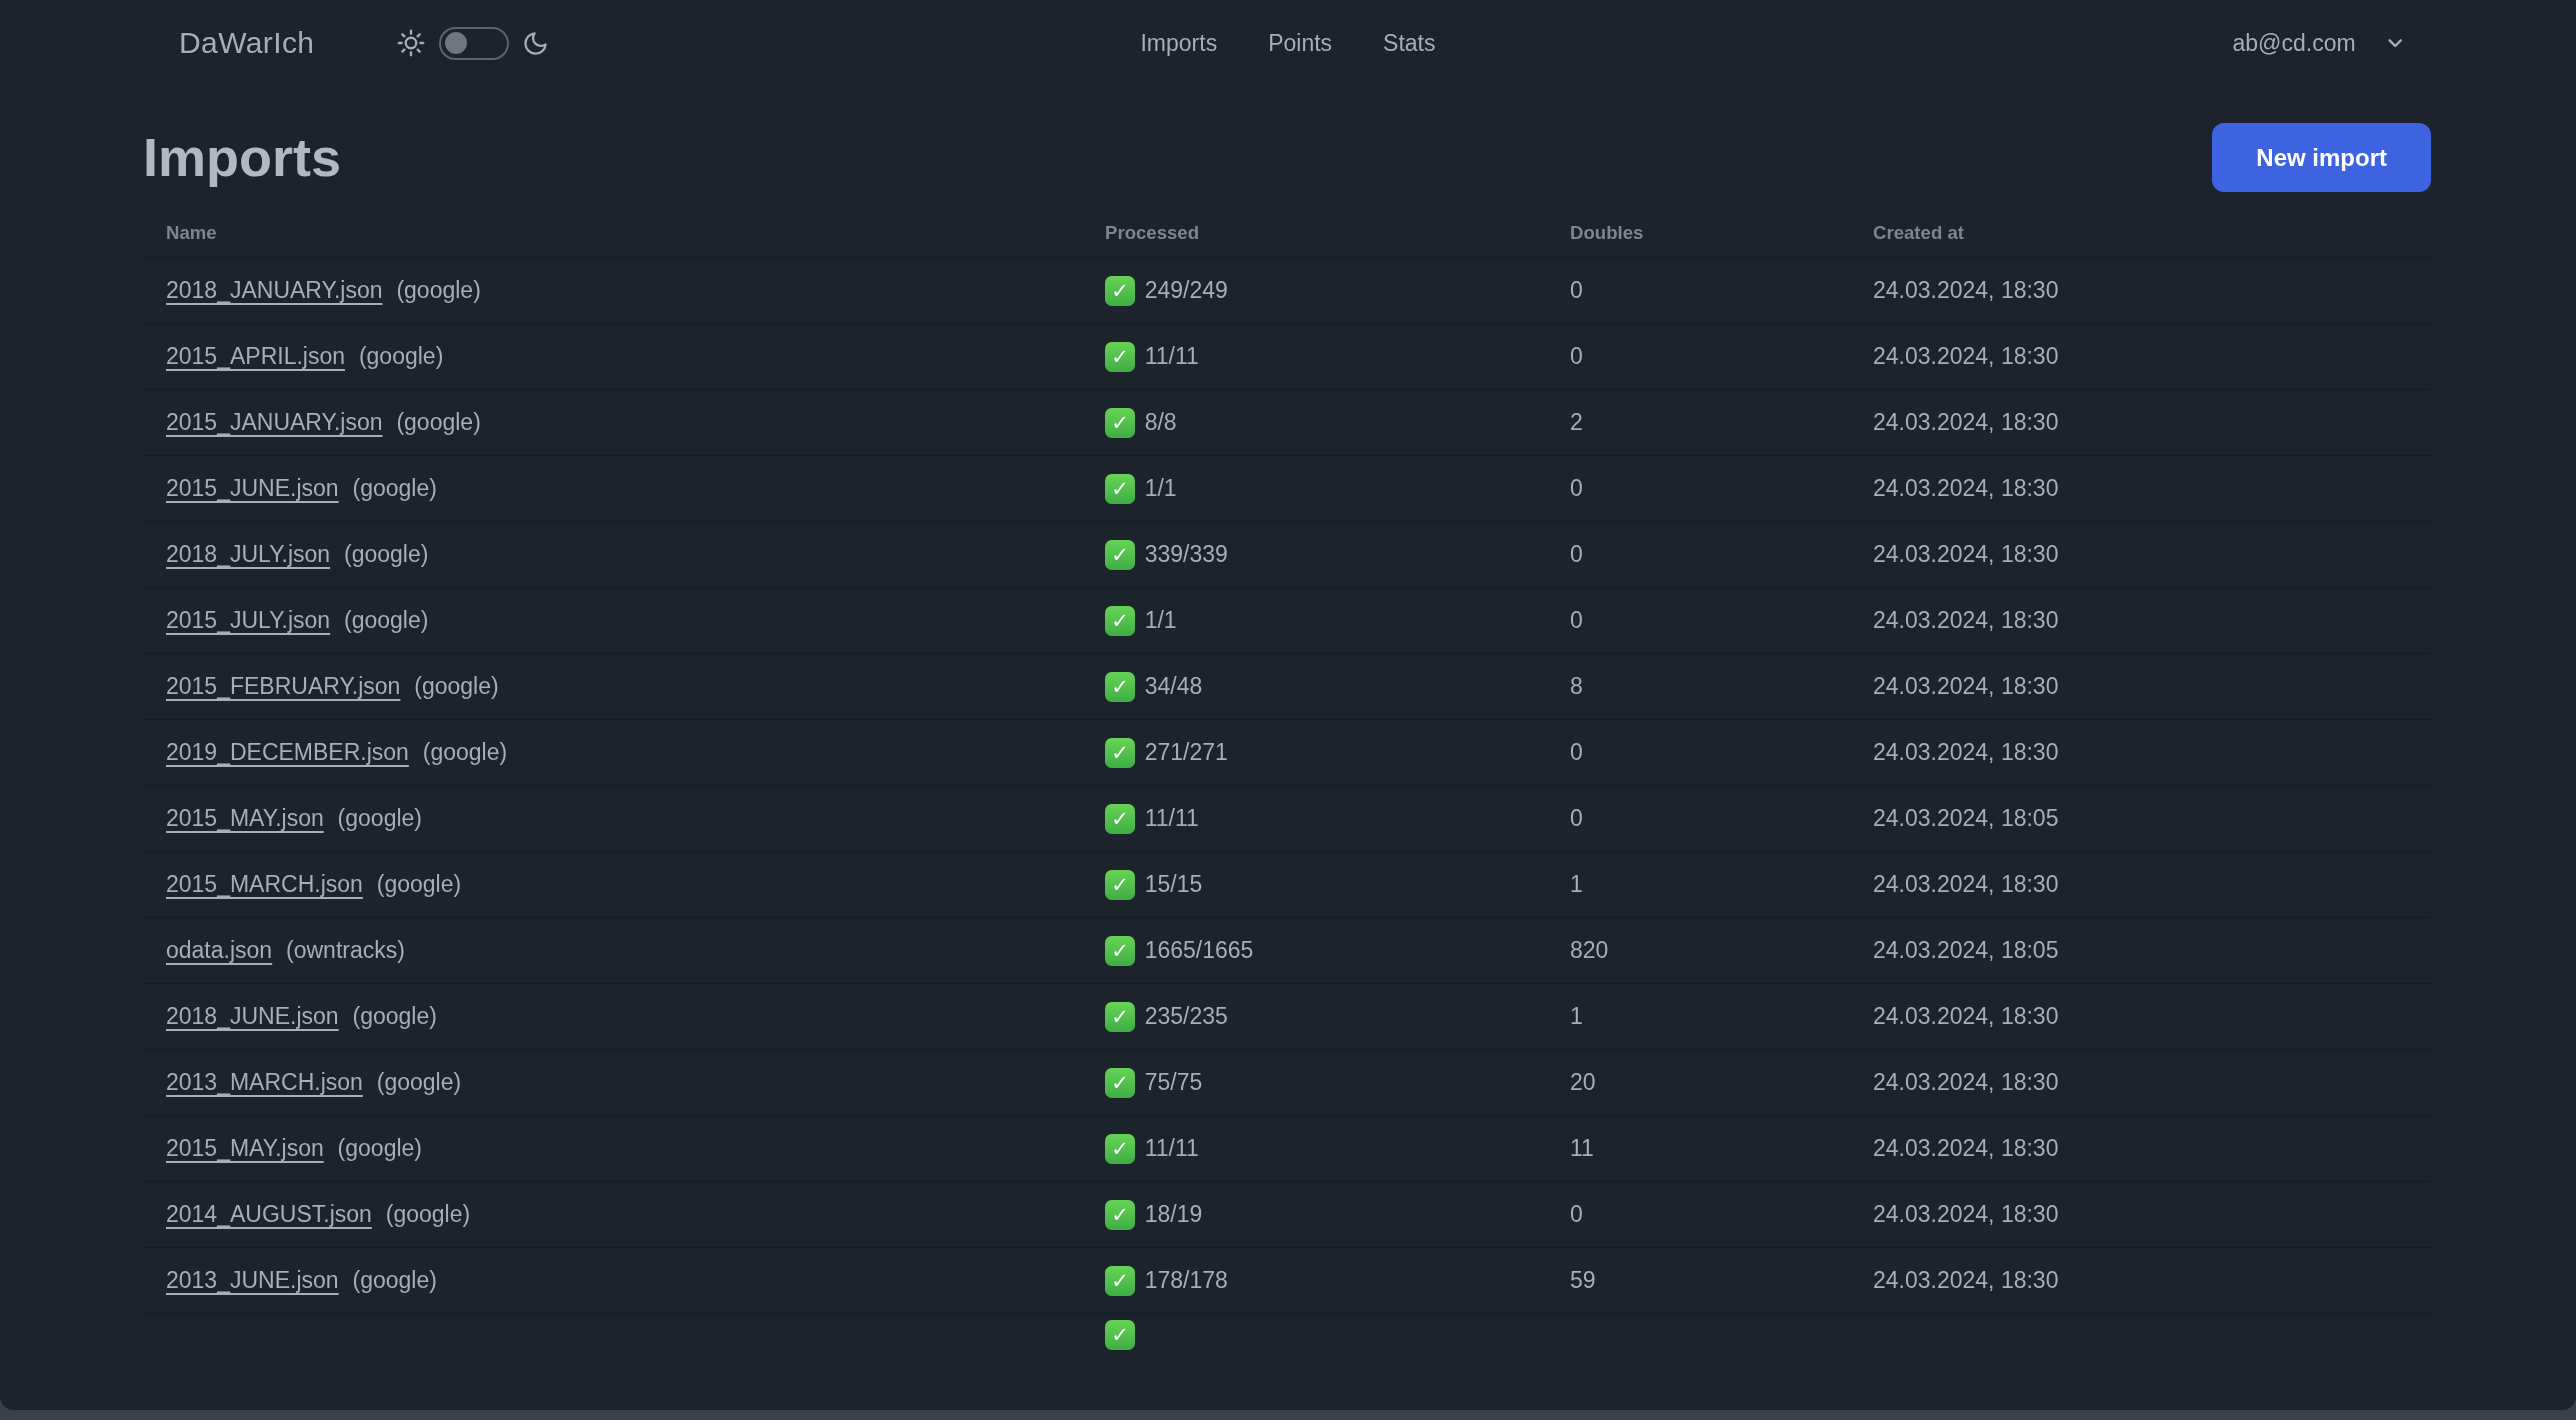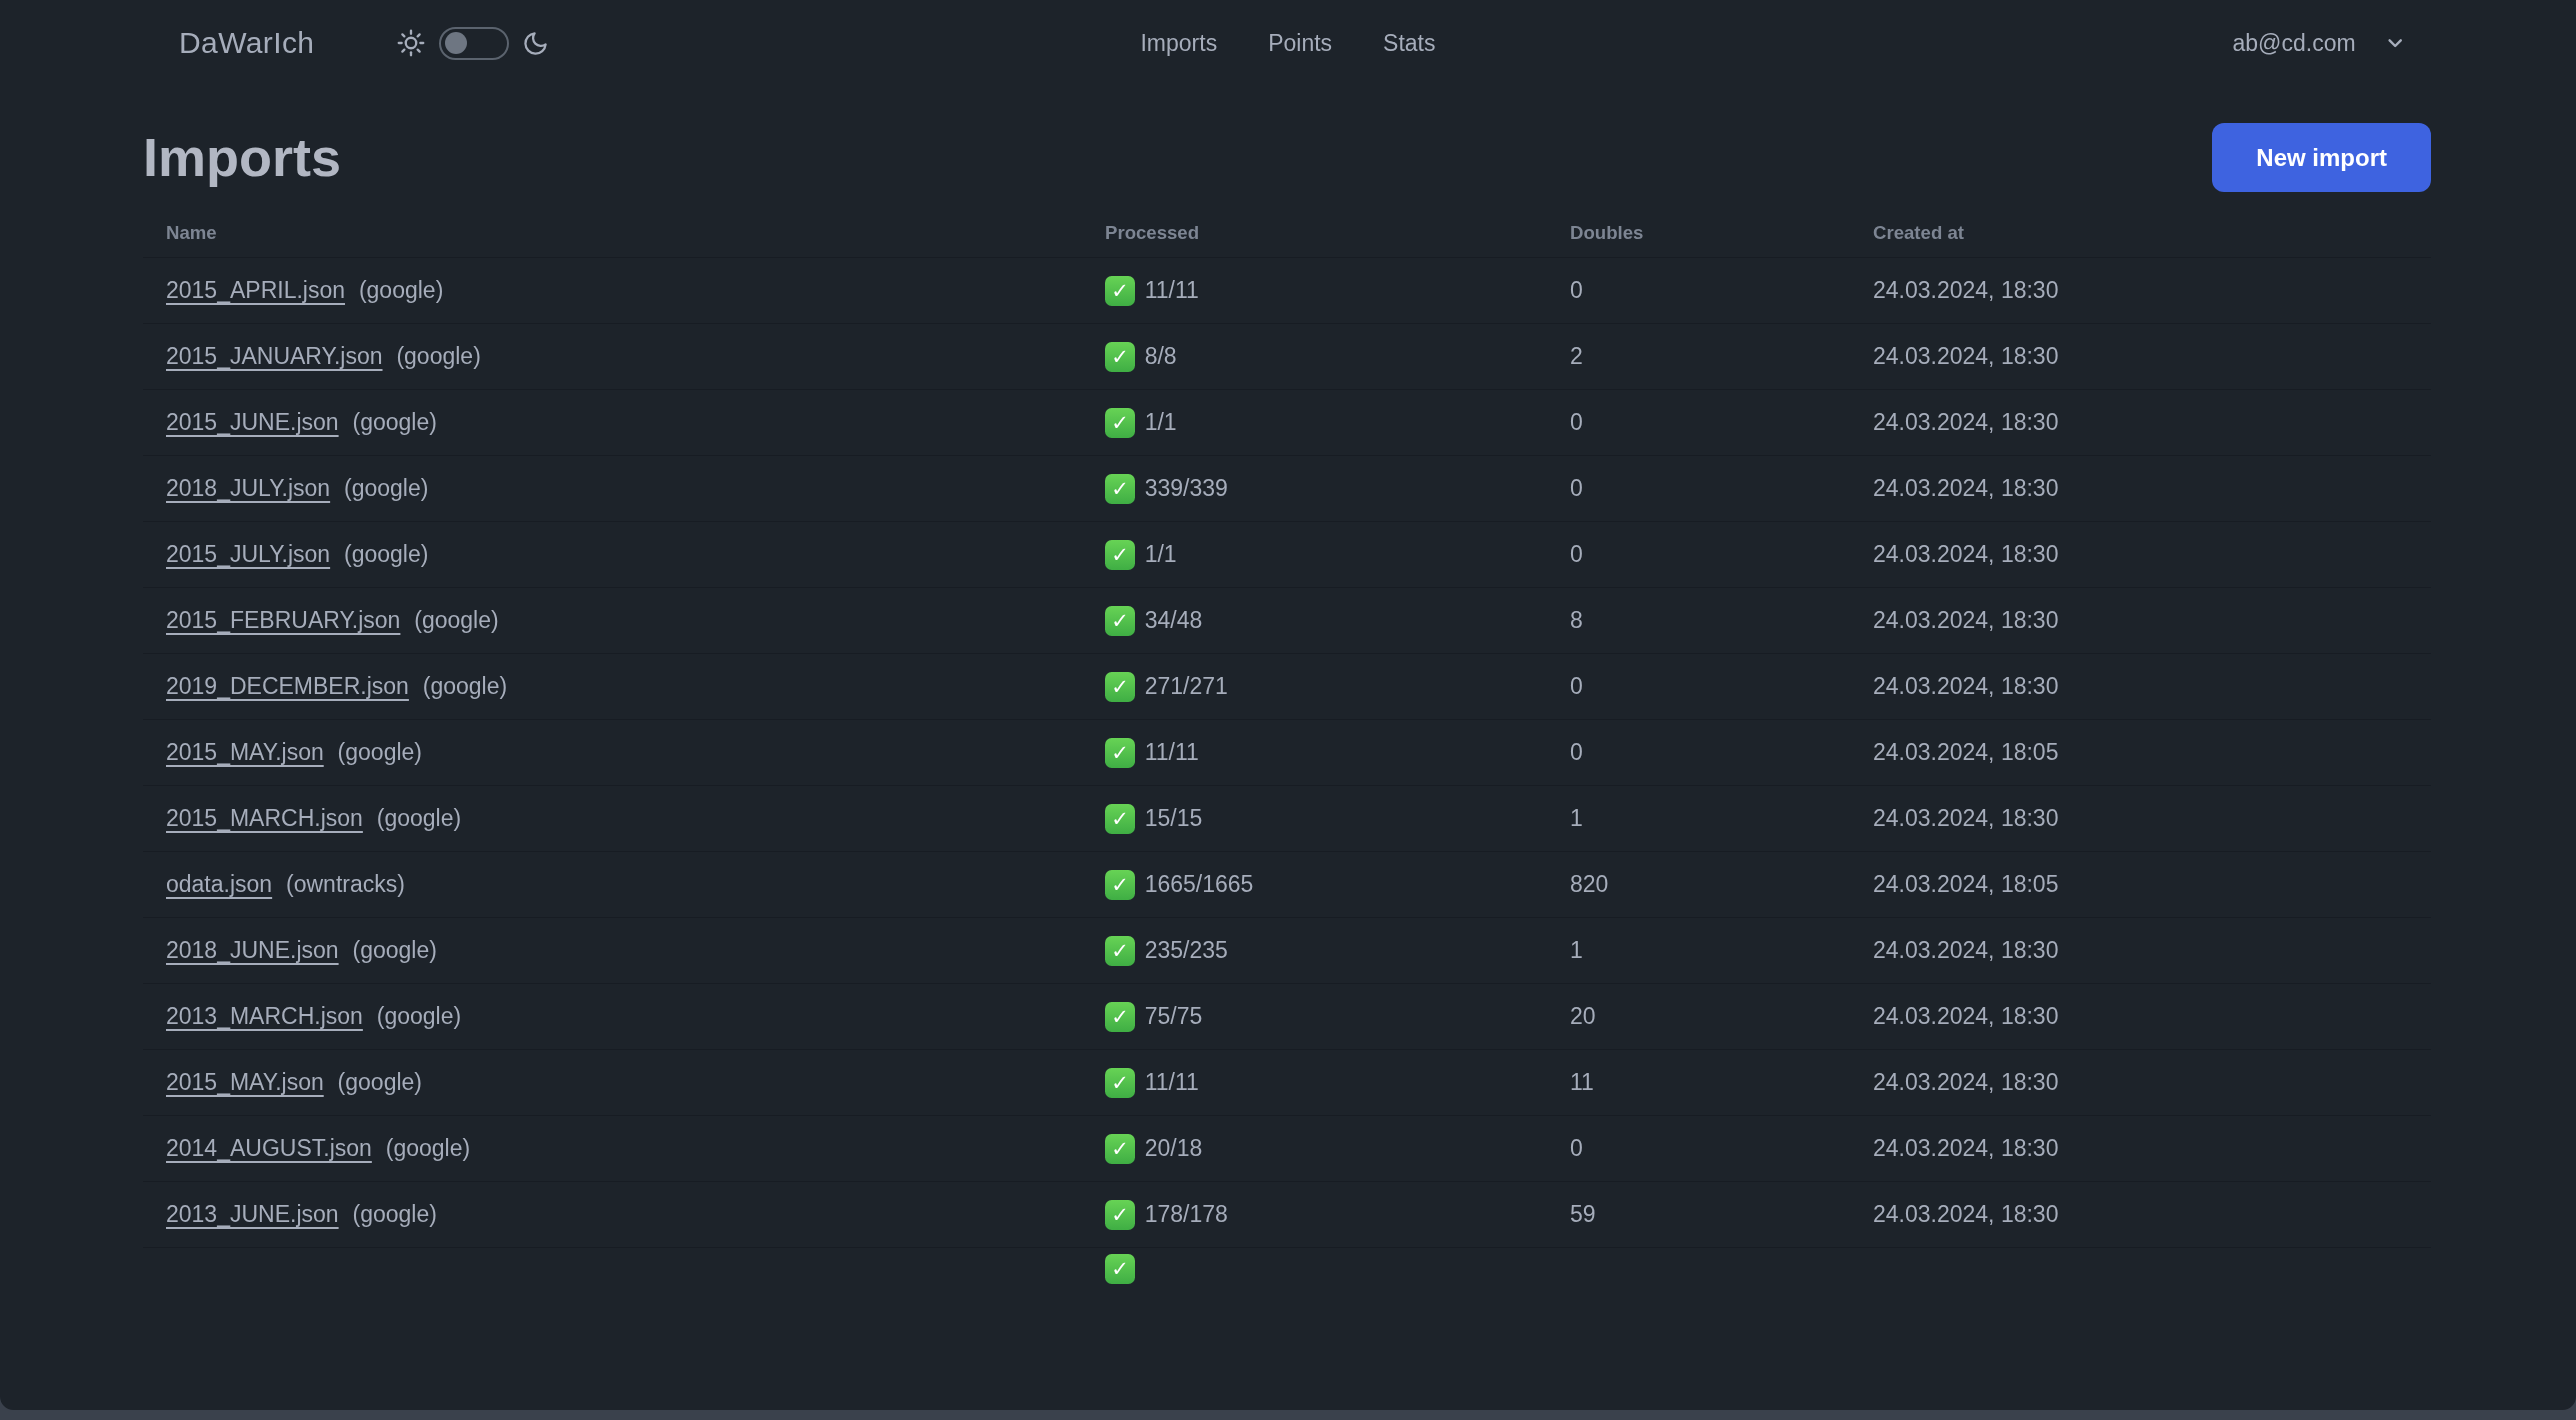--- a/index.html
+++ b/index.html
@@ -138,20 +138,34 @@
       </colgroup>
       <thead>
         <tr>
           <th>Name</th>
           <th>Processed</th>
           <th>Doubles</th>
           <th>Created at</th>
         </tr>
       </thead>
       <tbody>
+  <tr>
+    <td>
+      <a class="file-link" href="#">2018_JANUARY.json</a>
+      <span class="file-source">(google)</span>
+    </td>
+    <td>
+      <div class="proc">
+        <span class="check">✓</span>
+        <span>249/249</span>
+      </div>
+    </td>
+    <td>0</td>
+    <td>24.03.2024, 18:30</td>
+  </tr>
 
   <tr>
     <td>
       <a class="file-link" href="#">2015_APRIL.json</a>
       <span class="file-source">(google)</span>
     </td>
     <td>
       <div class="proc">
         <span class="check">✓</span>
         <span>11/11</span>
@@ -343,21 +357,21 @@
   </tr>
 
   <tr>
     <td>
       <a class="file-link" href="#">2014_AUGUST.json</a>
       <span class="file-source">(google)</span>
     </td>
     <td>
       <div class="proc">
         <span class="check">✓</span>
-        <span>20/18</span>
+        <span>18/19</span>
       </div>
     </td>
     <td>0</td>
     <td>24.03.2024, 18:30</td>
   </tr>
 
   <tr>
     <td>
       <a class="file-link" href="#">2013_JUNE.json</a>
       <span class="file-source">(google)</span>

